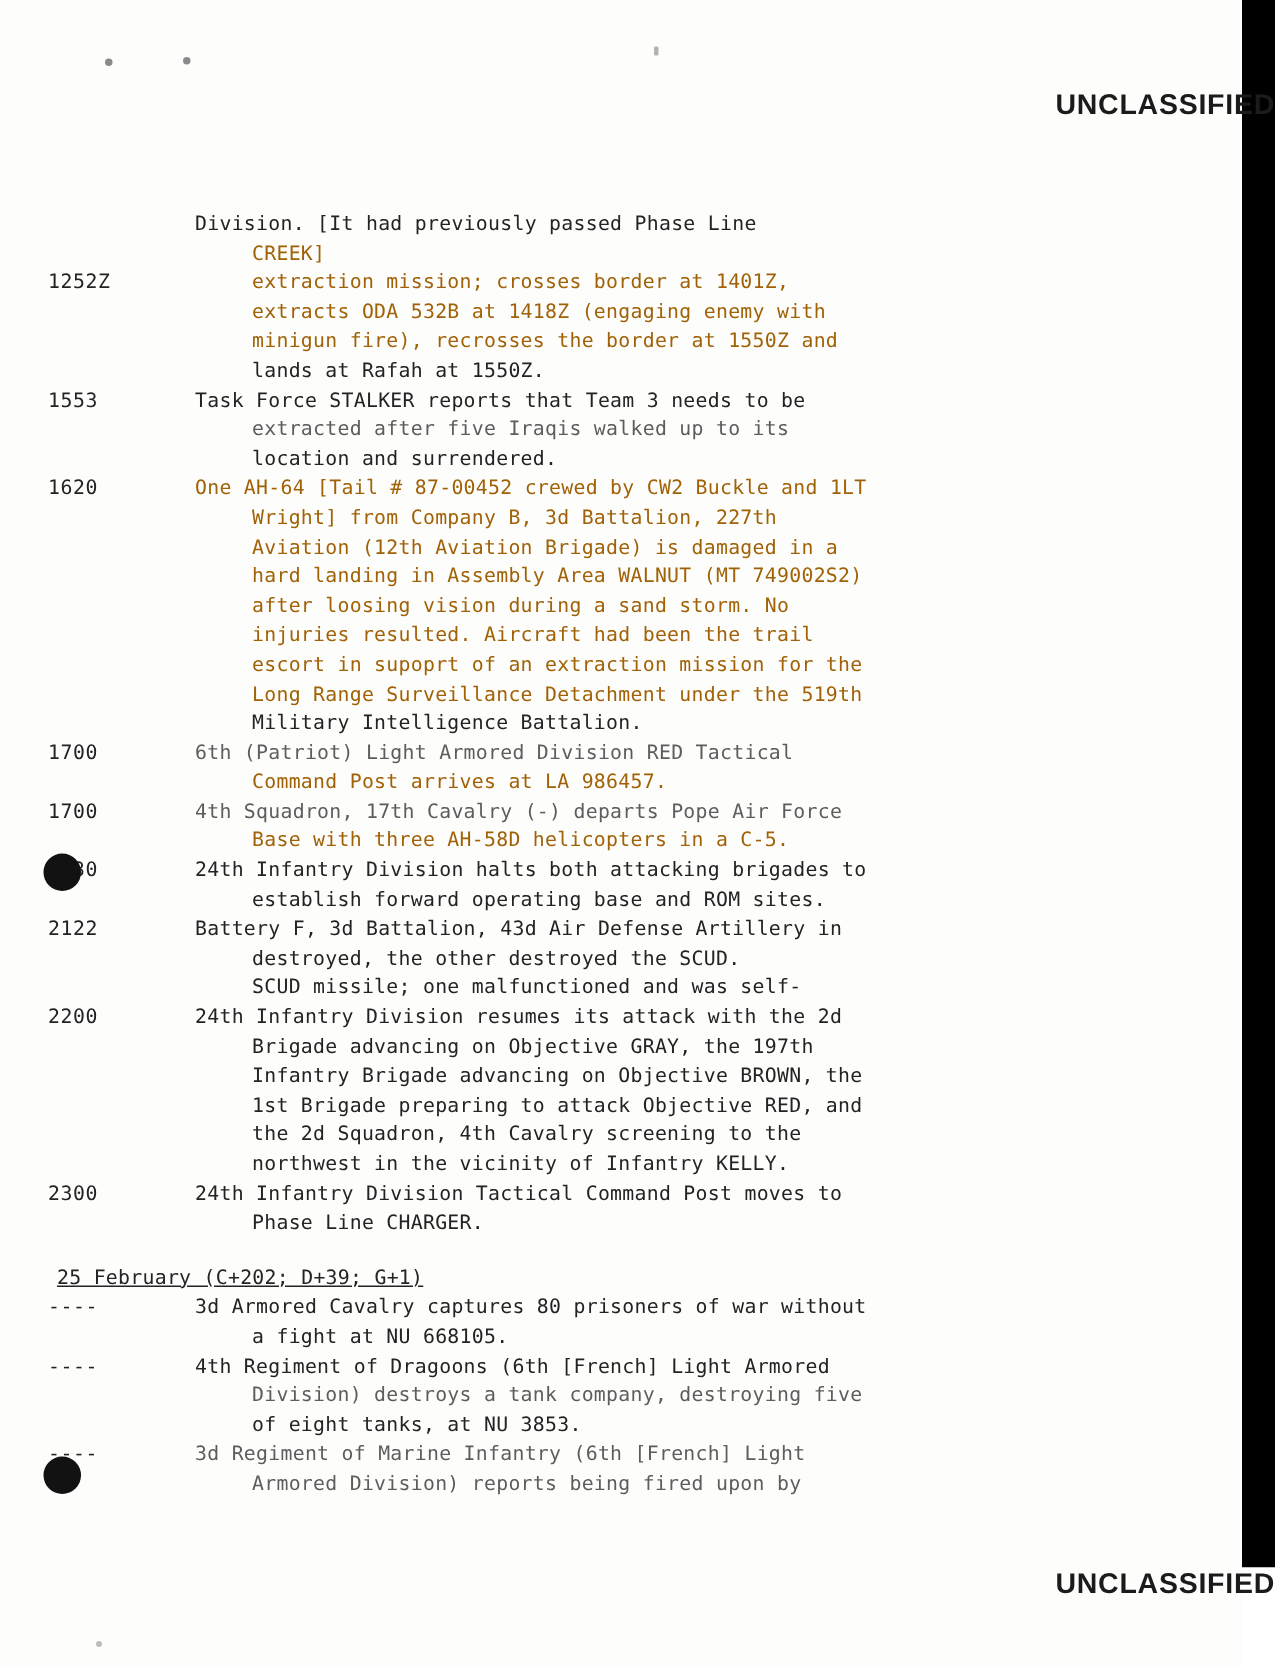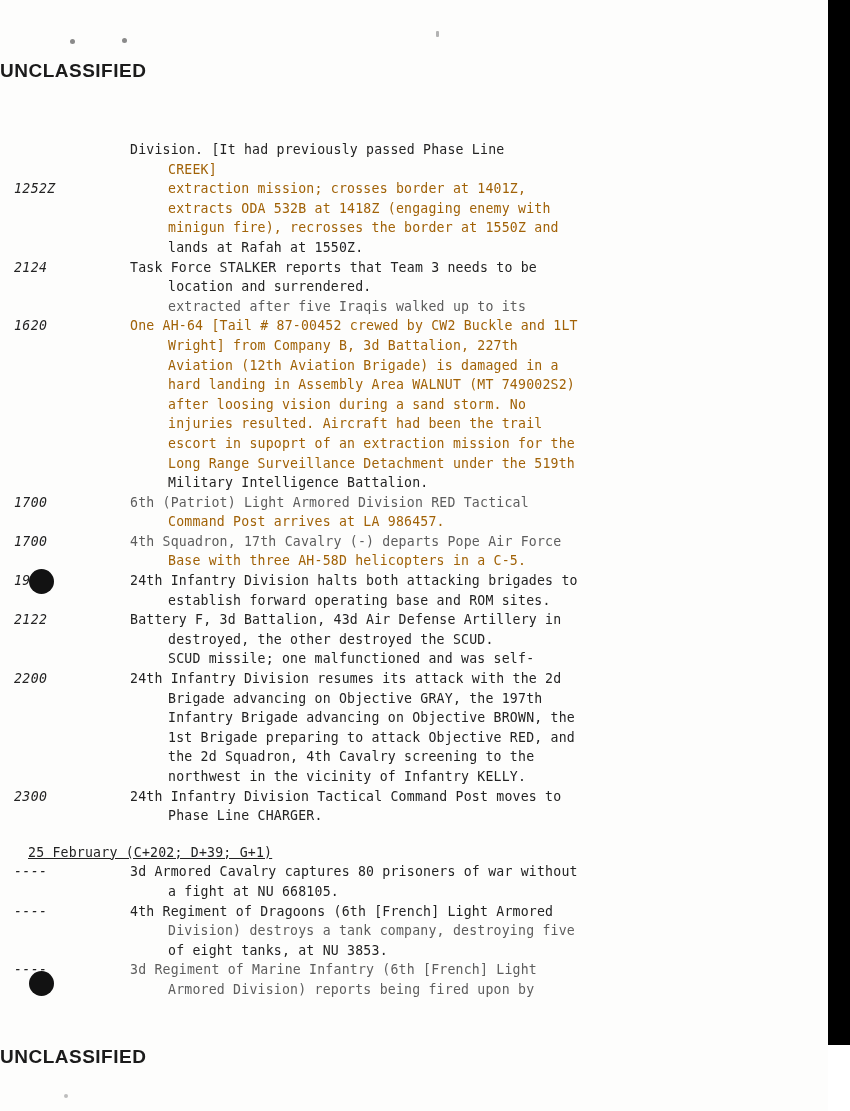--- a/index.html
+++ b/index.html
@@ -38,21 +38,21 @@
   }
   
   .speck {
     position: absolute;
     background: #8a8a8a;
     border-radius: 50%;
   }
   .header-class, .footer-class {
     position: absolute;
     width: 100%;
-    text-align: left;
+    text-align: right;
     font-family: "Liberation Sans", sans-serif;
     font-weight: bold;
     font-size: 19px;
     letter-spacing: 0.5px;
     color: #1b1b1b;
   }
   .header-class { top: 60px; left: 0; }
   .footer-class { top: 1046px; left: 0; }
 
   .doc-body {
@@ -67,46 +67,45 @@
   .entry {
     display: flex;
     align-items: flex-start;
     width: 100%;
     justify-content: center;
   }
   .time {
     width: 130px;
     flex: 0 0 130px;
     text-align: left;
-    padding-left: 14px;
+    padding-left: 32px;
     box-sizing: border-box;
     letter-spacing: 0.4px;
     white-space: pre;
-    font-style: italic;
   }
   .text {
     flex: 1 1 auto;
     padding-right: 40px;
     letter-spacing: 0.2px;
   }
   .text .cont {
     display: block;
     padding-left: 38px;
     text-indent: 0;
   }
   .text .first {
     display: block;
   }
   
   .fade1 { color: #5d5d5d; }
   .fade2 { color: #a16207; }
 
   .section-head {
     margin-top: 17px;
-    padding-left: 28px;
+    padding-left: 38px;
     text-decoration: underline;
     letter-spacing: 0.2px;
   }
 
   .hole {
     position: absolute;
     width: 25px;
     height: 25px;
     border-radius: 50%;
     background: #121212;
@@ -139,25 +138,25 @@
         <div class="entry">
           <div class="time">1252Z</div>
           <div class="text">
             <span class="cont fade2">extraction mission; crosses border at 1401Z,</span>
             <span class="cont fade2">extracts ODA 532B at 1418Z (engaging enemy with</span>
             <span class="cont fade2">minigun fire), recrosses the border at 1550Z and</span>
             <span class="cont">lands at Rafah at 1550Z.</span>
           </div>
         </div>
         <div class="entry">
-          <div class="time">2124</div>
+          <div class="time">1553</div>
           <div class="text">
             <span class="first">Task Force STALKER reports that Team 3 needs to be</span>
+            <span class="cont fade1">extracted after five Iraqis walked up to its</span>
             <span class="cont">location and surrendered.</span>
-            <span class="cont fade1">extracted after five Iraqis walked up to its</span>
           </div>
         </div>
         <div class="entry">
           <div class="time">1620</div>
           <div class="text">
             <span class="first fade2">One AH-64 [Tail # 87-00452 crewed by CW2 Buckle and 1LT</span>
             <span class="cont fade2">Wright] from Company B, 3d Battalion, 227th</span>
             <span class="cont fade2">Aviation (12th Aviation Brigade) is damaged in a</span>
             <span class="cont fade2">hard landing in Assembly Area WALNUT (MT 749002S2)</span>
             <span class="cont fade2">after loosing vision during a sand storm.  No</span>

